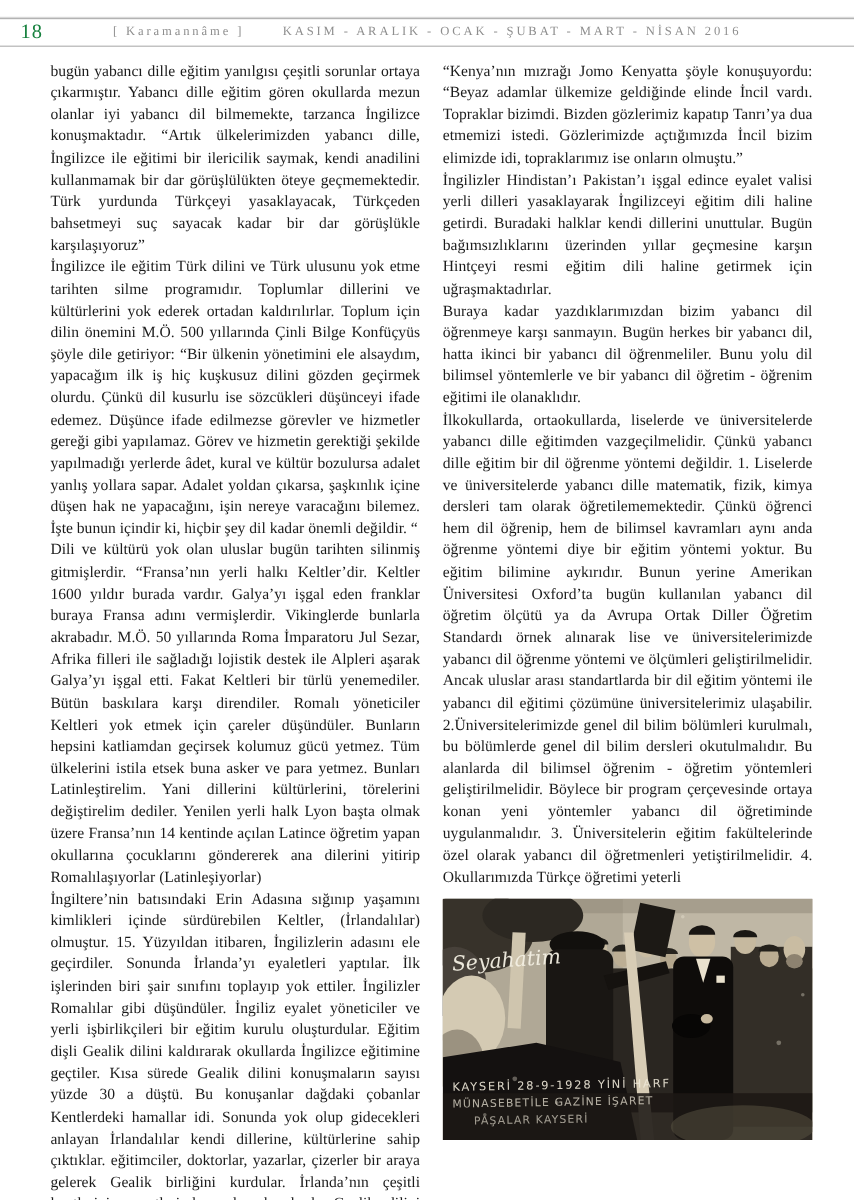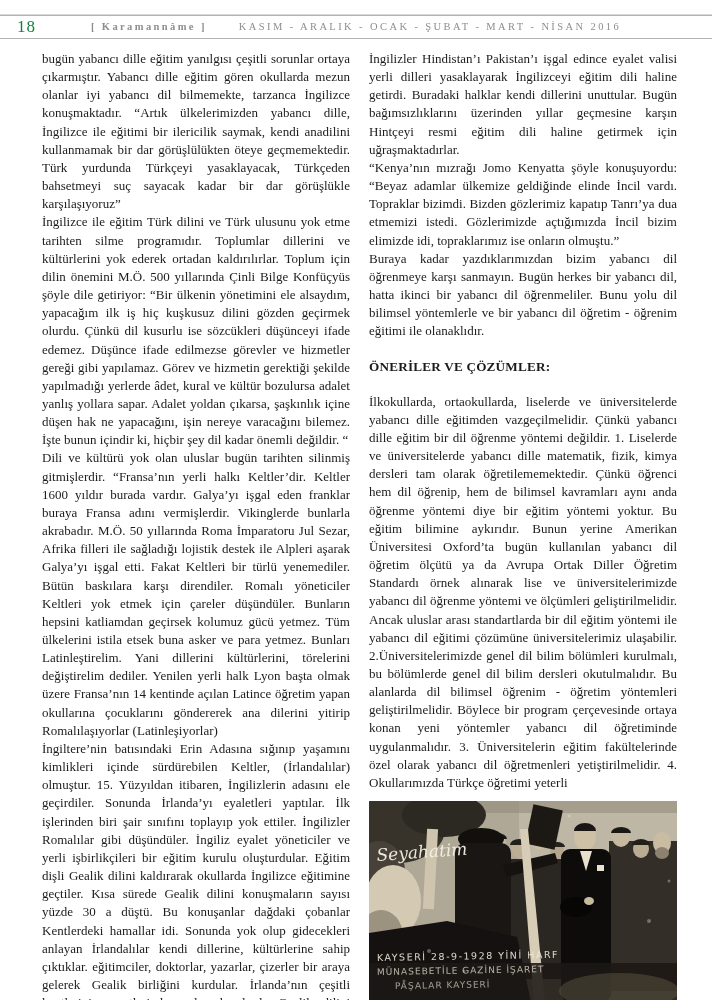--- a/index.html
+++ b/index.html
@@ -15,21 +15,21 @@
   .rule-under{top:38px;}
   .header-row{position:absolute;top:16px;left:0;width:712px;height:22px;}
   .page-number{
     position:absolute;left:17px;top:1px;
     font-size:17px;letter-spacing:1px;color:#15803d;
   }
   .header-center{
     position:absolute;left:0;width:712px;top:5px;text-align:center;
     font-size:10.5px;letter-spacing:2.4px;color:#8e8e8e;white-space:nowrap;
   }
-  .header-center .journal{margin-right:32px;font-weight:bold;}
+  .header-center .journal{margin-right:32px;}
   
   .columns{
     position:absolute;top:50px;left:42px;width:636px;
     display:flex;gap:19px;
   }
   .col{width:308px;font-size:13px;line-height:18.15px;text-align:justify;
        text-justify:inter-word;}
   .col p{margin:0;}
   .section-heading{
     font-weight:bold;font-size:13.2px;letter-spacing:.2px;
@@ -54,25 +54,24 @@
 <div class="columns">
 
   <div class="col">
     <p>bugün yabancı dille eğitim yanılgısı çeşitli sorunlar ortaya çıkarmıştır. Yabancı dille eğitim gören okullarda mezun olanlar iyi yabancı dil bilmemekte, tarzanca İngilizce konuşmaktadır. “Artık ülkelerimizden yabancı dille, İngilizce ile eğitimi bir ilericilik saymak, kendi anadilini kullanmamak bir dar görüşlülükten öteye geçmemektedir. Türk yurdunda Türkçeyi yasaklayacak, Türkçeden bahsetmeyi suç sayacak kadar bir dar görüşlükle karşılaşıyoruz”</p>
     <p>İngilizce ile eğitim Türk dilini ve Türk ulusunu yok etme tarihten silme programıdır. Toplumlar dillerini ve kültürlerini yok ederek ortadan kaldırılırlar. Toplum için dilin önemini M.Ö. 500 yıllarında Çinli Bilge Konfüçyüs şöyle dile getiriyor: “Bir ülkenin yönetimini ele alsaydım, yapacağım ilk iş hiç kuşkusuz dilini gözden geçirmek olurdu. Çünkü dil kusurlu ise sözcükleri düşünceyi ifade edemez. Düşünce ifade edilmezse görevler ve hizmetler gereği gibi yapılamaz. Görev ve hizmetin gerektiği şekilde yapılmadığı yerlerde âdet, kural ve kültür bozulursa adalet yanlış yollara sapar. Adalet yoldan çıkarsa, şaşkınlık içine düşen hak ne yapacağını, işin nereye varacağını bilemez. İşte bunun içindir ki, hiçbir şey dil kadar önemli değildir. “</p>
     <p>Dili ve kültürü yok olan uluslar bugün tarihten silinmiş gitmişlerdir. “Fransa’nın yerli halkı Keltler’dir. Keltler 1600 yıldır burada vardır. Galya’yı işgal eden franklar buraya Fransa adını vermişlerdir. Vikinglerde bunlarla akrabadır. M.Ö. 50 yıllarında Roma İmparatoru Jul Sezar, Afrika filleri ile sağladığı lojistik destek ile Alpleri aşarak Galya’yı işgal etti. Fakat Keltleri bir türlü yenemediler. Bütün baskılara karşı direndiler. Romalı yöneticiler Keltleri yok etmek için çareler düşündüler. Bunların hepsini katliamdan geçirsek kolumuz gücü yetmez. Tüm ülkelerini istila etsek buna asker ve para yetmez. Bunları Latinleştirelim. Yani dillerini kültürlerini, törelerini değiştirelim dediler. Yenilen yerli halk Lyon başta olmak üzere Fransa’nın 14 kentinde açılan Latince öğretim yapan okullarına çocuklarını göndererek ana dilerini yitirip Romalılaşıyorlar (Latinleşiyorlar)</p>
     <p>İngiltere’nin batısındaki Erin Adasına sığınıp yaşamını kimlikleri içinde sürdürebilen Keltler, (İrlandalılar) olmuştur. 15. Yüzyıldan itibaren, İngilizlerin adasını ele geçirdiler. Sonunda İrlanda’yı eyaletleri yaptılar. İlk işlerinden biri şair sınıfını toplayıp yok ettiler. İngilizler Romalılar gibi düşündüler. İngiliz eyalet yöneticiler ve yerli işbirlikçileri bir eğitim kurulu oluşturdular. Eğitim dişli Gealik dilini kaldırarak okullarda İngilizce eğitimine geçtiler. Kısa sürede Gealik dilini konuşmaların sayısı yüzde 30 a düştü. Bu konuşanlar dağdaki çobanlar Kentlerdeki hamallar idi. Sonunda yok olup gidecekleri anlayan İrlandalılar kendi dillerine, kültürlerine sahip çıktıklar. eğitimciler, doktorlar, yazarlar, çizerler bir araya gelerek Gealik birliğini kurdular. İrlanda’nın çeşitli kentlerinin semtlerinde açılan kurslarda Gealik dilini öğretmek için gizli dershaneler açtılar. Halk bu kurslara giderek anadillerini öğrendiler. Uzun bir mücadele sonunda bugün İngiltere’den ayrılarak İrlanda Cumhuriyetini</p>
   </div>
 
   <div class="col">
+    <p>“Kenya’nın mızrağı Jomo Kenyatta şöyle konuşuyordu: “Beyaz adamlar ülkemize geldiğinde elinde İncil vardı. Topraklar bizimdi. Bizden gözlerimiz kapatıp Tanrı’ya dua etmemizi istedi. Gözlerimizde açtığımızda İncil bizim elimizde idi, topraklarımız ise onların olmuştu.”</p>
     <p>İngilizler Hindistan’ı Pakistan’ı işgal edince eyalet valisi yerli dilleri yasaklayarak İngilizceyi eğitim dili haline getirdi. Buradaki halklar kendi dillerini unuttular. Bugün bağımsızlıklarını üzerinden yıllar geçmesine karşın Hintçeyi resmi eğitim dili haline getirmek için uğraşmaktadırlar.</p>
-    <p>“Kenya’nın mızrağı Jomo Kenyatta şöyle konuşuyordu: “Beyaz adamlar ülkemize geldiğinde elinde İncil vardı. Topraklar bizimdi. Bizden gözlerimiz kapatıp Tanrı’ya dua etmemizi istedi. Gözlerimizde açtığımızda İncil bizim elimizde idi, topraklarımız ise onların olmuştu.”</p>
     <p>Buraya kadar yazdıklarımızdan bizim yabancı dil öğrenmeye karşı sanmayın. Bugün herkes bir yabancı dil, hatta ikinci bir yabancı dil öğrenmeliler. Bunu yolu dil bilimsel yöntemlerle ve bir yabancı dil öğretim - öğrenim eğitimi ile olanaklıdır.</p>
 
-    <div class="section-heading">ÖNERİLER VE ÇÖZÜMLER:</div>
 
     <p>İlkokullarda, ortaokullarda, liselerde ve üniversitelerde yabancı dille eğitimden vazgeçilmelidir. Çünkü yabancı dille eğitim bir dil öğrenme yöntemi değildir. 1. Liselerde ve üniversitelerde yabancı dille matematik, fizik, kimya dersleri tam olarak öğretilememektedir. Çünkü öğrenci hem dil öğrenip, hem de bilimsel kavramları aynı anda öğrenme yöntemi diye bir eğitim yöntemi yoktur. Bu eğitim bilimine aykırıdır. Bunun yerine Amerikan Üniversitesi Oxford’ta bugün kullanılan yabancı dil öğretim ölçütü ya da Avrupa Ortak Diller Öğretim Standardı örnek alınarak lise ve üniversitelerimizde yabancı dil öğrenme yöntemi ve ölçümleri geliştirilmelidir. Ancak uluslar arası standartlarda bir dil eğitim yöntemi ile yabancı dil eğitimi çözümüne üniversitelerimiz ulaşabilir. 2.Üniversitelerimizde genel dil bilim bölümleri kurulmalı, bu bölümlerde genel dil bilim dersleri okutulmalıdır. Bu alanlarda dil bilimsel öğrenim - öğretim yöntemleri geliştirilmelidir. Böylece bir program çerçevesinde ortaya konan yeni yöntemler yabancı dil öğretiminde uygulanmalıdır. 3. Üniversitelerin eğitim fakültelerinde özel olarak yabancı dil öğretmenleri yetiştirilmelidir. 4. Okullarımızda Türkçe öğretimi yeterli</p>
 
     <figure class="photo-block" style="margin:9px 0 0 0;">
       <svg class="photo-frame" viewBox="0 0 308 201" role="img">
 
         <rect x="0" y="0" width="308" height="201" fill="#b0a896"></rect>
         <rect x="150" y="0" width="158" height="70" fill="#c2baa8" opacity="0.85"></rect>
         <rect x="0" y="0" width="308" height="12" fill="#8d8575" opacity="0.5"></rect>
 

